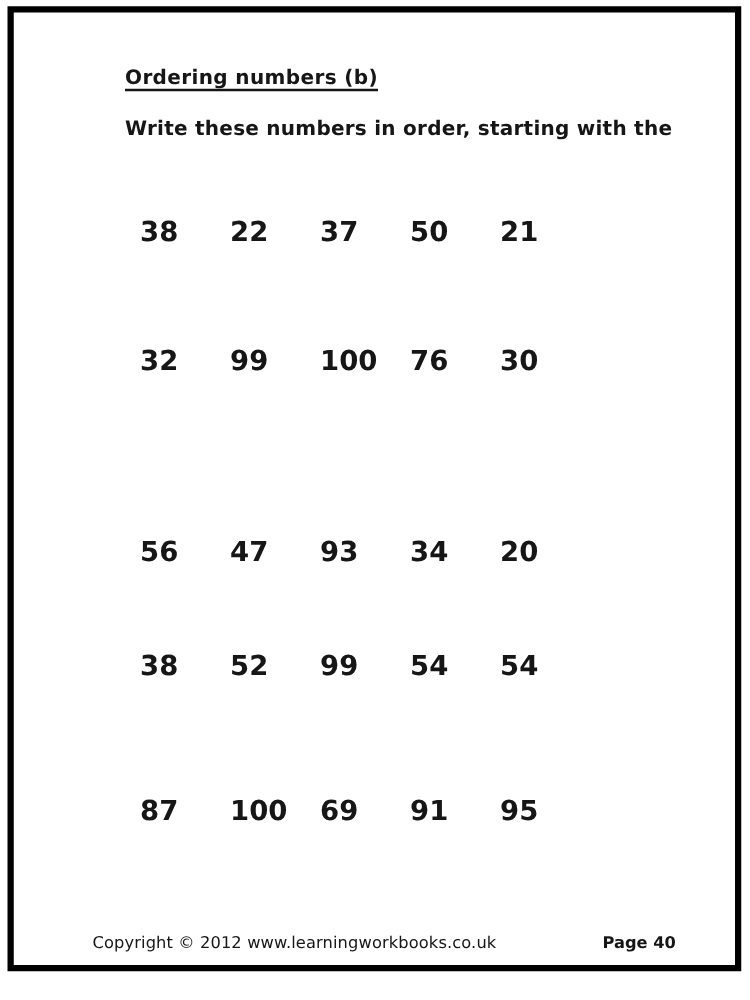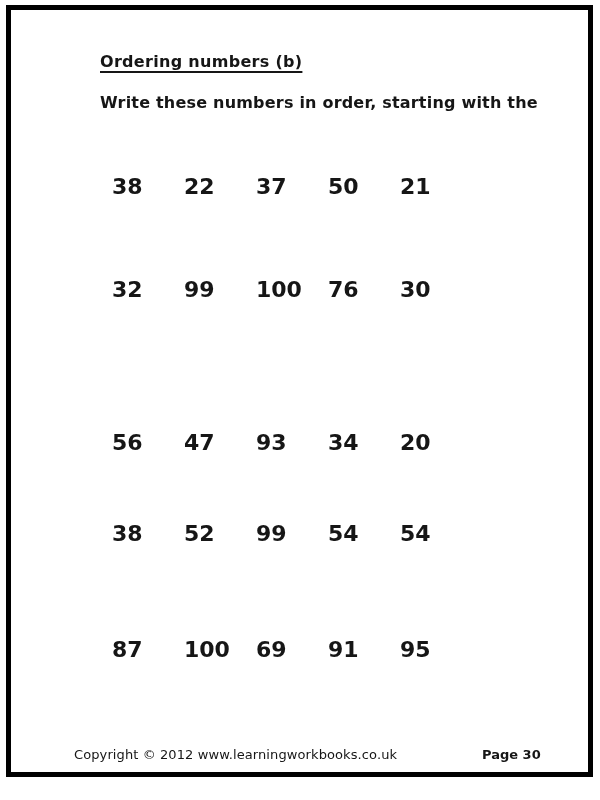--- a/index.html
+++ b/index.html
@@ -172,15 +172,15 @@
   </div>
   <div class="blank-row" style="top:715px">
     <span class="slot"><span class="line"></span></span>
     <span class="slot"><span class="line"></span></span>
     <span class="slot"><span class="line"></span></span>
     <span class="slot"><span class="line"></span></span>
     <span class="slot"><span class="line"></span></span>
   </div>
 
   <div class="footer-copyright">Copyright © 2012 www.learningworkbooks.co.uk</div>
-  <div class="footer-page">Page 30</div>
+  <div class="footer-page">Page 40</div>
 
 </div>
 
 </body></html>

